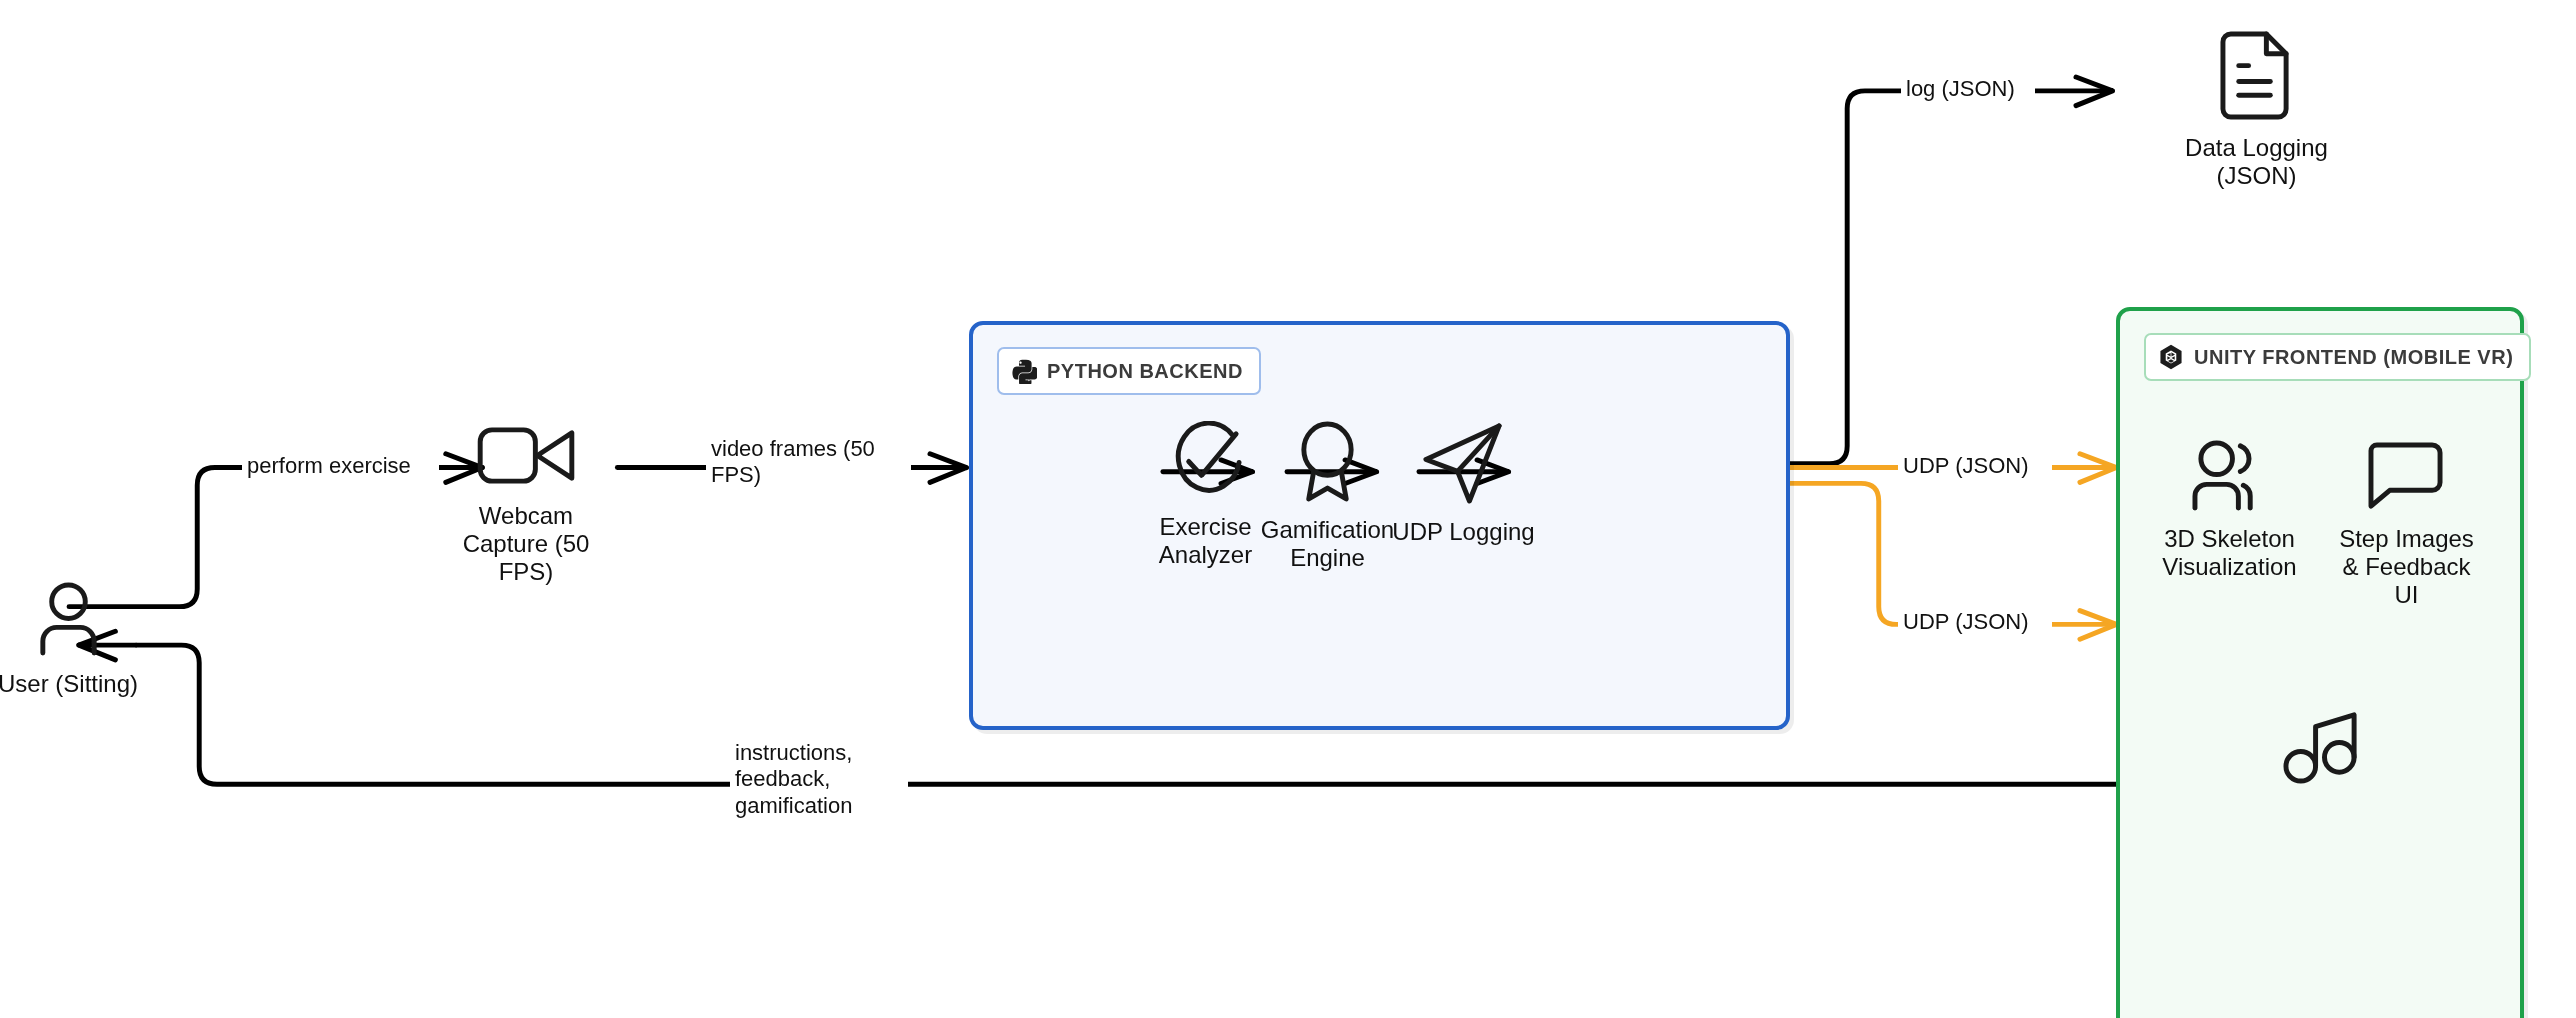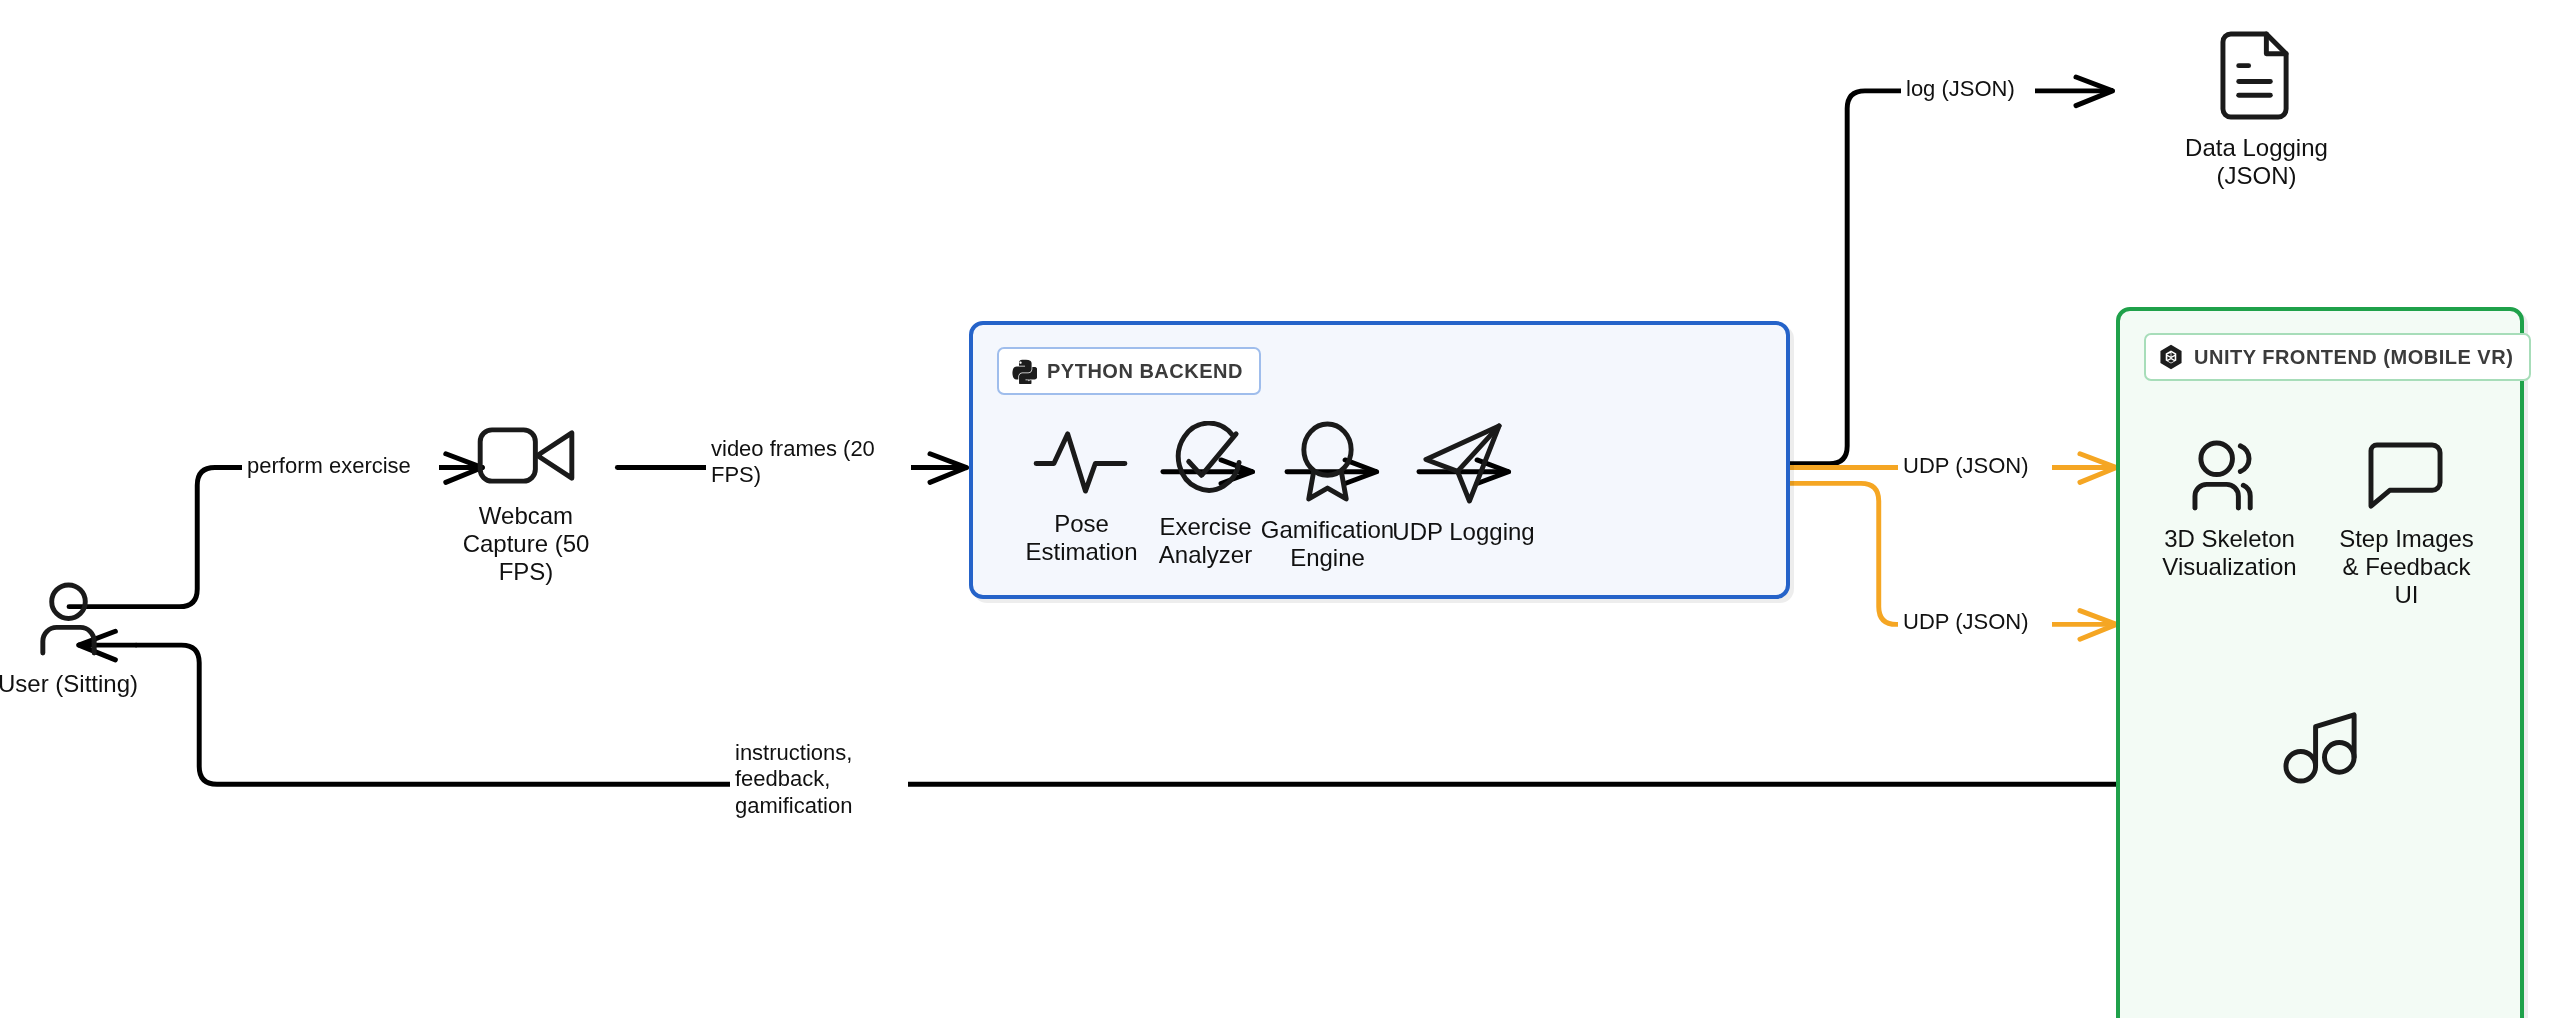--- a/index.html
+++ b/index.html
@@ -54,21 +54,21 @@
   .group-box {
     position: absolute;
     border-radius: 14px;
     box-sizing: border-box;
     box-shadow: 4px 4px 0 rgba(0,0,0,0.07);
   }
   #backend-box {
     left: 969px;
     top: 321px;
     width: 821px;
-    height: 278px;
+    height: 409px;
     background: #f4f7fd;
     border: 4px solid #2563c9;
   }
   #frontend-box {
     left: 2116px;
     top: 307px;
     width: 408px;
     height: 770px;
     background: #f3fbf5;
     border: 4px solid #1fa14a;
@@ -190,29 +190,20 @@
       <g>
         <path class="edge-path" d="M 318 149 L 404 149"></path>
         <path class="arrow-head" d="M 409 149 L 377 137 M 409 149 L 377 161"></path>
       </g>
       <g>
         <path class="edge-path" d="M 452 149 L 538 149"></path>
         <path class="arrow-head" d="M 543 149 L 511 137 M 543 149 L 511 161"></path>
       </g>
     </svg>
 
-    <div class="node" style="left:15px; top:99px; width:187px;">
-      <span class="node-icon">
-        <svg width="107" height="73" viewBox="0 0 108 74">
-          <path class="icon-stroke" d="M8 40 L26 40 L40 10 L58 68 L68 40 L98 40"></path>
-        </svg>
-      </span>
-      <span class="node-label">Pose
-Estimation</span>
-    </div>
 
     <div class="node" style="left:139px; top:96px; width:187px;">
       <span class="node-icon">
         <svg width="85" height="79" viewBox="0 0 86 80">
           <path class="icon-stroke" d="M70 14 A 31 34 0 1 0 77 42"></path>
           <path class="icon-stroke" d="M26 41 L39 55 L74 13"></path>
         </svg>
       </span>
       <span class="node-label">Exercise
 Analyzer</span>
@@ -322,21 +313,21 @@
         <path class="icon-stroke" d="M20 52 L52 52"></path>
         <path class="icon-stroke" d="M20 66 L52 66"></path>
       </svg>
     </span>
     <span class="node-label">Data Logging
 (JSON)</span>
   </div>
 
   <div class="edge-label" style="left:242px; top:452px; width:187px;">perform exercise</div>
 
-  <div class="edge-label" style="left:706px; top:435px; width:195px;">video frames (20
+  <div class="edge-label" style="left:706px; top:435px; width:195px;">video frames (50
 FPS)</div>
 
   <div class="edge-label" style="left:1901px; top:75px; width:124px;">log (JSON)</div>
 
   <div class="edge-label" style="left:1898px; top:452px; width:144px;">UDP (JSON)</div>
 
   <div class="edge-label" style="left:1898px; top:608px; width:144px;">UDP (JSON)</div>
 
   <div class="edge-label" style="left:730px; top:739px; width:168px;">instructions,
 feedback,

